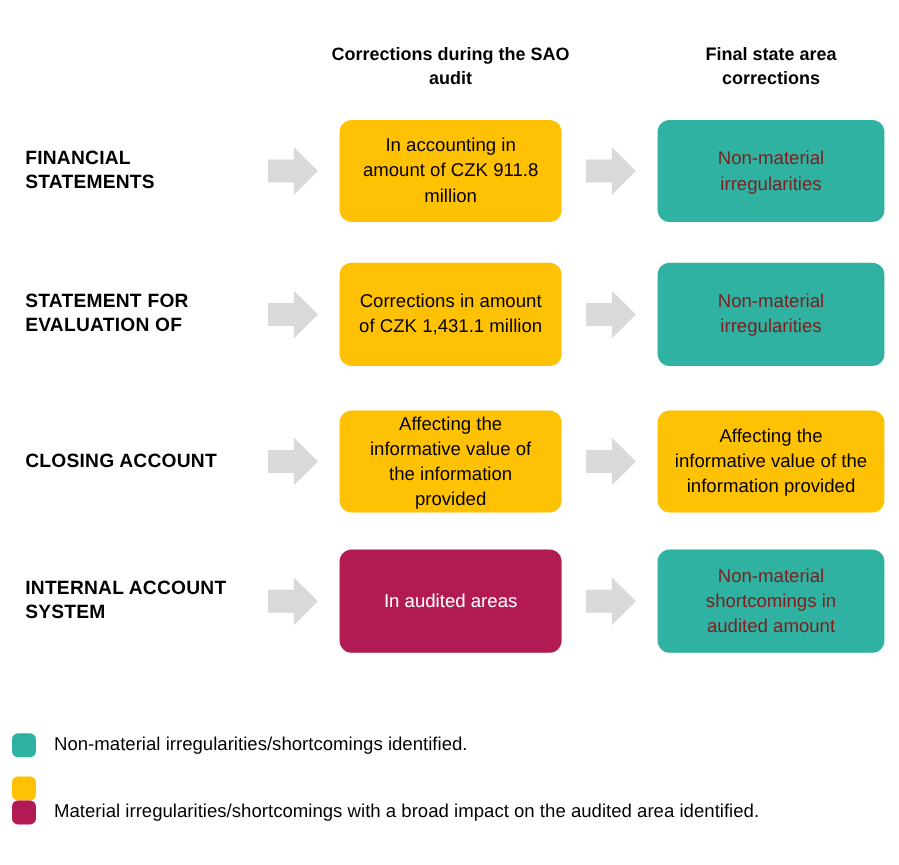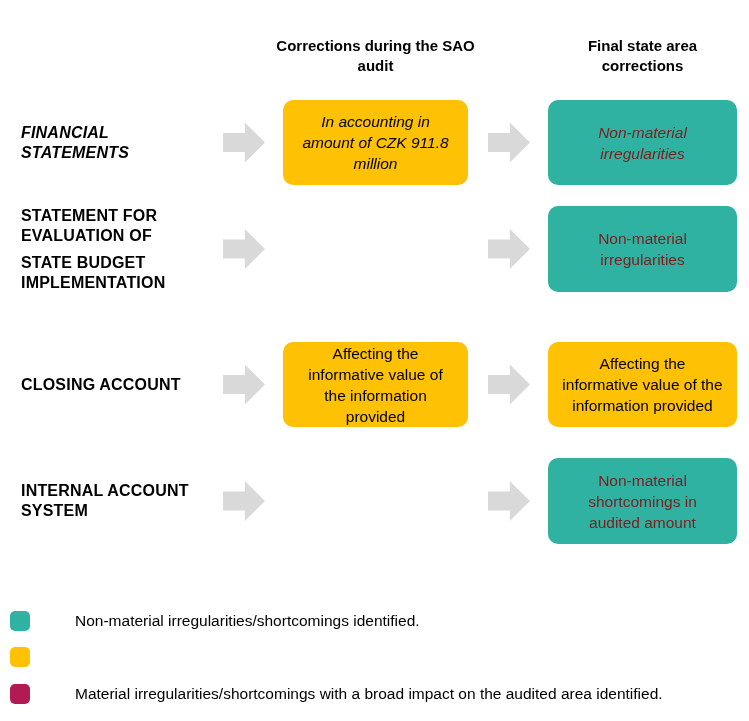--- a/index.html
+++ b/index.html
@@ -27,22 +27,22 @@
     color: #000;
   }
   .col-header.corrections { left: 273px; width: 205px; }
   .col-header.final       { left: 548px; width: 189px; }
 
   .row {
     position: absolute;
     left: 0;
     right: 0;
   }
-  .row.r1 { top: 88px;  height: 85px; font-style: italic; }
-  .row.r2 { top: 194px; height: 86px; padding-left: 43px; }
+  .row.r1 { top: 88px;  height: 85px; }
+  .row.r2 { top: 207px; height: 86px; padding-left: 43px; }
   .row.r3 { top: 330px; height: 85px; }
   .row.r4 { top: 446px; height: 86px; }
 
   .row-label {
     position: absolute;
     left: 21px;
     width: 168px;
     top: 50%;
     transform: translateY(-50%);
     font-weight: bold;
@@ -84,25 +84,24 @@
   .status-material    { background: var(--yellow, #ffc103); color: #000000; }
   .status-nonmaterial { background: var(--teal, #2fb2a1);   color: #7f1d1d; }
   .status-broad       { background: var(--crimson, #b11a53); color: #ffffff; }
 
   .legend-item {
     position: absolute;
     left: 10px;
     height: 20px;
     display: flex;
     align-items: center;
-    gap: 30px;
   }
   .legend-item.l1 { top: 599px; }
   .legend-item.l2 { top: 635px; }
-  .legend-item.l3 { top: 672px; }
+  .legend-item.l3 { top: 655px; }
   .legend-swatch {
     width: 20px;
     height: 20px;
     border-radius: 5px;
     flex: 0 0 auto;
   }
   .legend-text {
     margin-left: 15px;
     font-size: 15.5px;
     line-height: 20px;
@@ -124,42 +123,43 @@
     </div>
     <div class="arrow a1"></div>
     <div class="box mid status-material">In accounting in amount of CZK 911.8 million</div>
     <div class="arrow a2"></div>
     <div class="box right status-nonmaterial">Non-material irregularities</div>
   </div>
 
   <div class="row r2">
     <div class="row-label">
       <div>STATEMENT FOR EVALUATION OF</div>
-      <div class="para2">STATE BUDGET IMPLEMENTATION</div>
     </div>
     <div class="arrow a1"></div>
+    <div class="box mid status-material">Corrections in amount of CZK 1,431.1 million</div>
     <div class="arrow a2"></div>
     <div class="box right status-nonmaterial">Non-material irregularities</div>
   </div>
 
   <div class="row r3">
     <div class="row-label">
       <div>CLOSING ACCOUNT</div>
     </div>
     <div class="arrow a1"></div>
     <div class="box mid status-material">Affecting the informative value of the information provided</div>
     <div class="arrow a2"></div>
     <div class="box right status-material">Affecting the informative value of the information provided</div>
   </div>
 
   <div class="row r4">
     <div class="row-label">
       <div>INTERNAL ACCOUNT SYSTEM</div>
     </div>
     <div class="arrow a1"></div>
+    <div class="box mid status-broad">In audited areas</div>
     <div class="arrow a2"></div>
     <div class="box right status-nonmaterial">Non-material shortcomings in audited amount</div>
   </div>
 
   <div class="legend-item l1">
     <span class="legend-swatch status-nonmaterial"></span>
     <span class="legend-text">Non-material irregularities/shortcomings identified.</span>
   </div>
   <div class="legend-item l2">
     <span class="legend-swatch status-material"></span>

